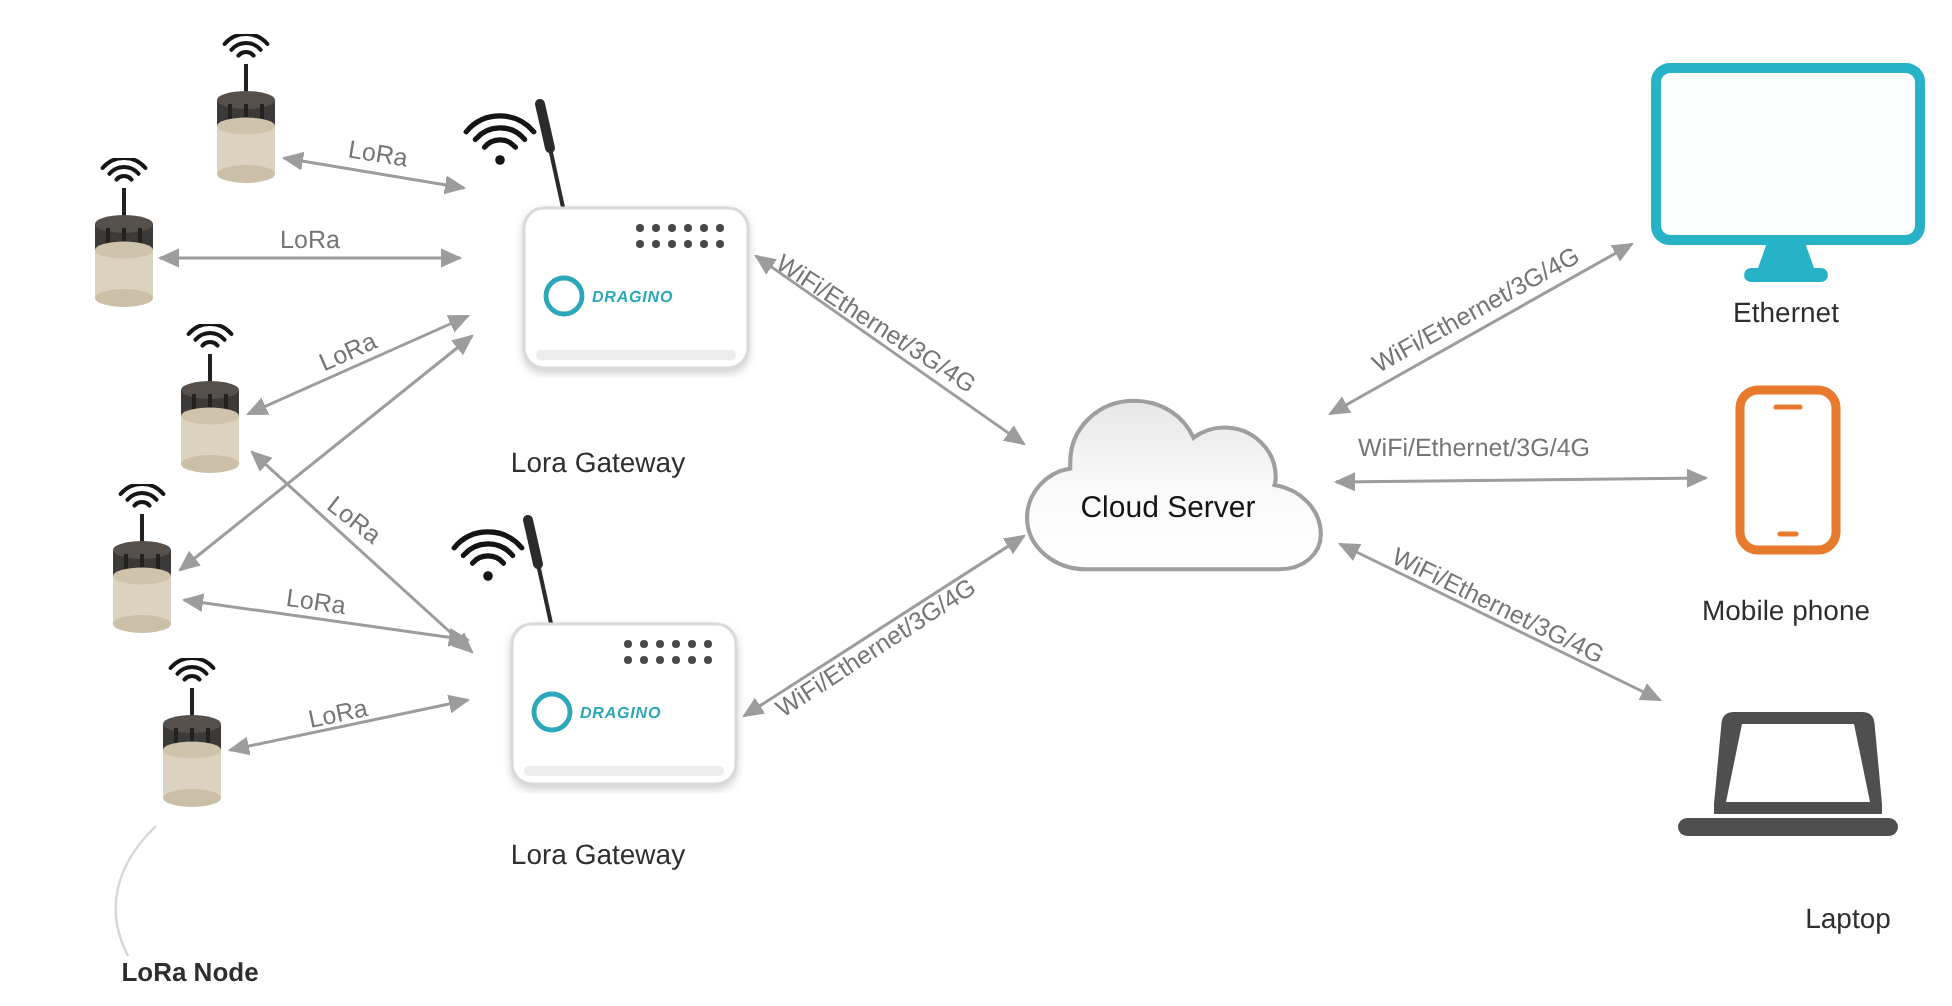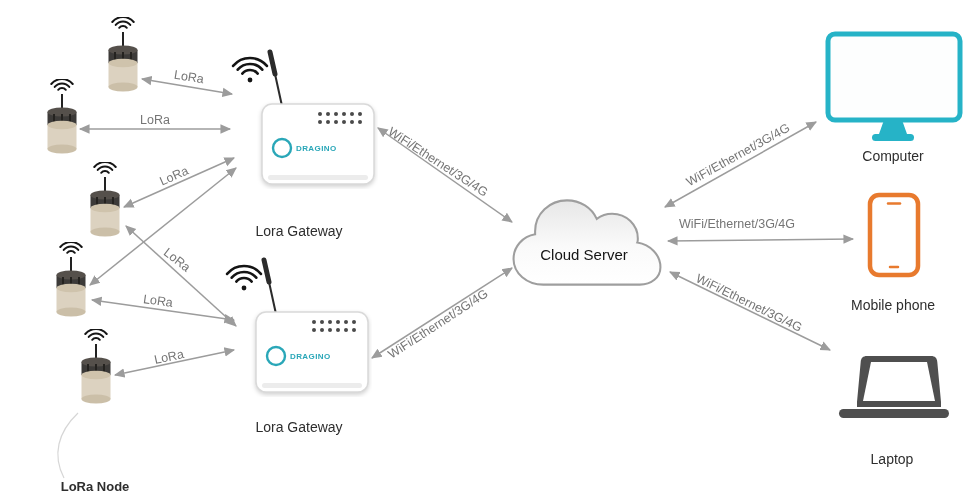--- a/index.html
+++ b/index.html
@@ -1,19 +1,19 @@
 <!DOCTYPE html>
 <html><head>
 <meta charset="utf-8">
 <style>
   * { margin:0; padding:0; box-sizing:border-box; }
   html,body { background:#fff; font-family:"Liberation Sans", sans-serif; }
   .stage { position:relative; width:976px; height:503px; background:#ffffff; overflow:hidden; }
   .edges { position:absolute; left:0; top:0; }
-  .dev { position:absolute; }
+  .dev { position:absolute;font-style:italic; }
   .dev-label { position:absolute; transform:translate(-50%,-50%); font-size:14px; color:#2e2e2e; white-space:nowrap; }
   .group-label { font-size:13px; }
   .cloud-label { position:absolute; transform:translate(-50%,-50%); font-size:15px; color:#141414; white-space:nowrap; }
   .edge-label { position:absolute; font-size:12.5px; color:#757575; white-space:nowrap; }
   .gw-brand { font-family:"Liberation Sans", sans-serif; font-size:8px; font-weight:bold; fill:#2aa7b8; letter-spacing:.4px; }
   .gwbox { filter: drop-shadow(0 2px 2px rgba(0,0,0,0.18)); }
 </style>
 </head>
 <body>
 
@@ -223,39 +223,39 @@
   </div>
   <div class="cloud-label" style="left:584px; top:254px;">Cloud Server</div>
 
   <div class="dev" style="left:818px; top:28px;">
     <svg width="150" height="120" viewBox="0 0 150 120">
       <rect x="10" y="6" width="132" height="86" rx="7" fill="#fdfefe" stroke="#26b3c7" stroke-width="5"></rect>
       <path d="M 66 92 L 84 92 L 89 106 L 61 106 Z" fill="#26b3c7"></path>
       <rect x="54" y="106" width="42" height="7" rx="3.5" fill="#26b3c7"></rect>
     </svg>
   </div>
-  <div class="dev-label" style="left:893px; top:156px;">Computer</div>
+  <div class="dev-label" style="left:893px; top:156px;">Ethernet</div>
 
   <div class="dev" style="left:864px; top:191px;">
     <svg width="60" height="90" viewBox="0 0 60 90">
       <rect x="6" y="4" width="48" height="80" rx="9" fill="#ffffff" stroke="#e87a2e" stroke-width="4.5"></rect>
       <line x1="24" y1="12.5" x2="36" y2="12.5" stroke="#e87a2e" stroke-width="2.5" stroke-linecap="round"></line>
       <line x1="26" y1="76" x2="34" y2="76" stroke="#e87a2e" stroke-width="2.5" stroke-linecap="round"></line>
     </svg>
   </div>
   <div class="dev-label" style="left:893px; top:305px;text-align:right;">Mobile phone</div>
 
   <div class="dev" style="left:834px; top:350px;">
     <svg width="120" height="78" viewBox="0 0 120 78">
       <path d="M 33 6 L 97 6 C 101 6 103 8 103.3 12 L 107 52 L 107 57 L 23 57 L 23 52 L 26.7 12 C 27 8 29 6 33 6 Z" fill="#4f4f4f"></path>
       <path d="M 37 12 L 93 12 L 101 51 L 29 51 Z" fill="#ffffff"></path>
       <rect x="5" y="59" width="110" height="9" rx="4.5" fill="#4f4f4f"></rect>
     </svg>
   </div>
-  <div class="dev-label" style="left:892px; top:459px;">Laptop</div>
+  <div class="dev-label" style="left:924px; top:459px;">Laptop</div>
 
   <div class="dev-label" style="left:299px; top:231px;">Lora Gateway</div>
   <div class="dev-label" style="left:299px; top:427px;">Lora Gateway</div>
   <div class="dev-label group-label" style="left:95px; top:486px;font-weight:bold;">LoRa Node</div>
 
   <div class="edge-label" style="left:189px; top:77px;  transform:translate(-50%,-50%) rotate(9deg);">LoRa</div>
   <div class="edge-label" style="left:155px; top:120px; transform:translate(-50%,-50%) rotate(0deg);">LoRa</div>
   <div class="edge-label" style="left:174px; top:176px; transform:translate(-50%,-50%) rotate(-24deg);">LoRa</div>
   <div class="edge-label" style="left:177px; top:260px; transform:translate(-50%,-50%) rotate(38deg);">LoRa</div>
   <div class="edge-label" style="left:158px; top:301px; transform:translate(-50%,-50%) rotate(8deg);">LoRa</div>

